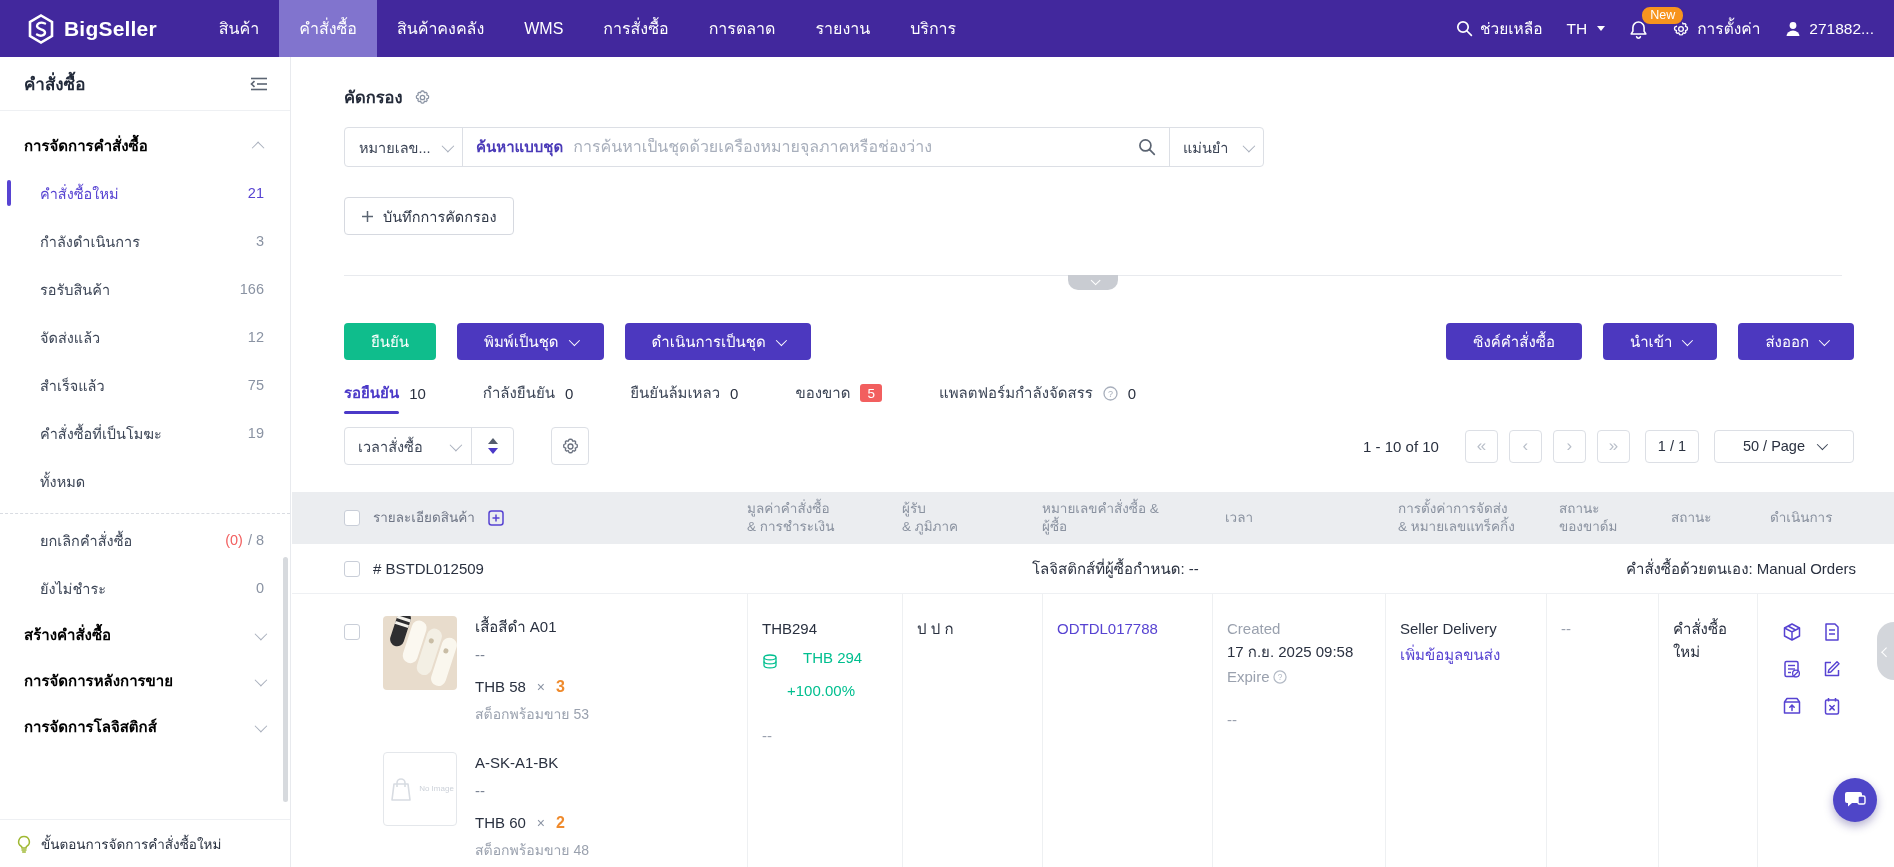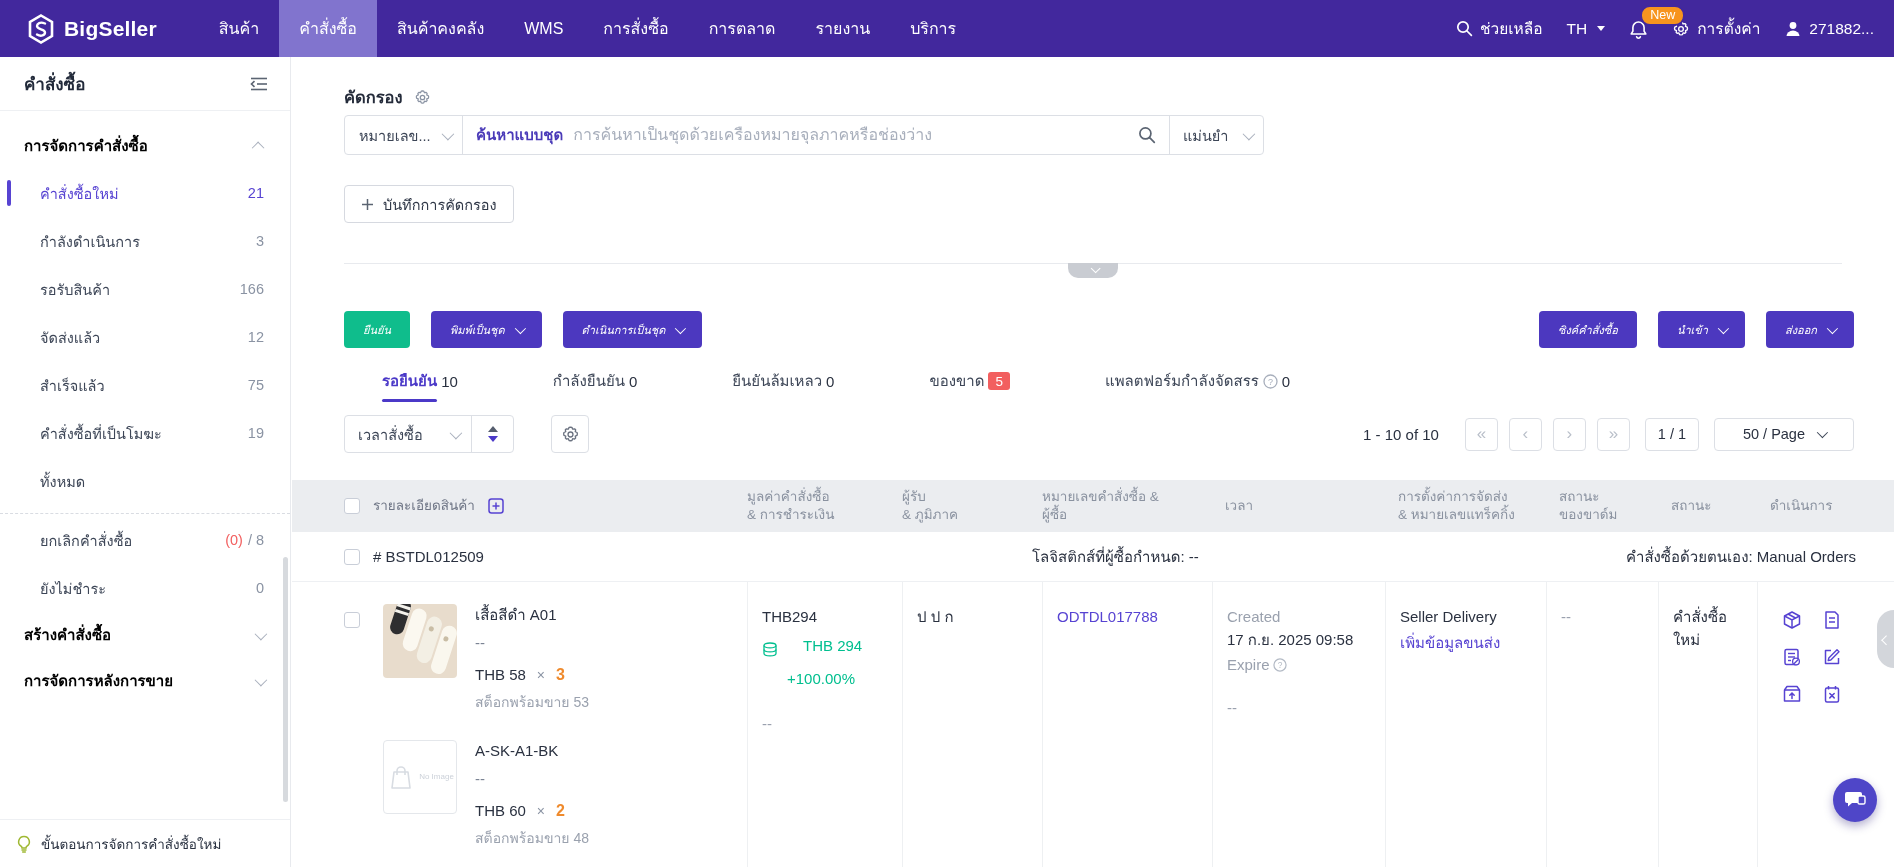--- a/index.html
+++ b/index.html
@@ -49,21 +49,21 @@
   .cnt-pair{ display:flex; gap:5px; font-size:14.5px;}
   .cnt-pair .tot{ color:var(--gray2);}
   .sb-footer{ position:absolute; bottom:0; left:0; right:0; height:48px; border-top:1px solid #eef0f3;
     display:flex; align-items:center; gap:9px; padding:0 16px; font-size:13.5px; color:#2b3342; background:#fff;}
   .sb-scrollbar{ position:absolute; right:2px; top:500px; width:5px; height:245px; background:#d7dade; border-radius:3px;}
 
   
   .main{ position:absolute; top:57px; left:292px; right:0; bottom:0; background:#fff; overflow:hidden;}
   .filter-sec{ padding:28px 52px 0;}
   .f-title{ display:flex; align-items:center; gap:11px; font-size:16.5px; font-weight:700; color:#242b3a; height:24px;}
-  .f-search{ margin-top:6px; width:920px; height:40px; display:flex; border:1px solid var(--border);
+  .f-search{ margin-top:18px; width:920px; height:40px; display:flex; border:1px solid var(--border);
     border-radius:4px; background:#fff;}
   .f-field{ width:118px; border-right:1px solid var(--border); display:flex; align-items:center;
     justify-content:space-between; padding:0 11px 0 14px; font-size:14.5px; color:#3c4556; cursor:pointer;}
   .f-inputwrap{ flex:1; display:flex; align-items:center; gap:10px; padding:0 13px;}
   .f-prefix{ color:#4a3ab8; font-size:15px; font-weight:700; white-space:nowrap;}
   .f-input{ flex:1; border:none; outline:none; font-size:16px; color:#be185d; font-family:inherit; background:transparent;}
   .f-input::placeholder{ color:#a8afbc;}
   .f-precision{ width:94px; border-left:1px solid var(--border); display:flex; align-items:center;
     justify-content:space-between; padding:0 11px 0 13px; font-size:14.5px; color:#3c4556; cursor:pointer;}
   .chev{ width:9px; height:9px; border-right:1.6px solid #a8afbc; border-bottom:1.6px solid #a8afbc;
@@ -72,30 +72,30 @@
   .save-btn{ display:inline-flex; align-items:center; gap:9px; height:38px; padding:0 16px;
     border:1px solid #d6d9e0; border-radius:4px; background:#fff; font-size:14.5px; color:#2f3747;
     font-family:inherit; cursor:pointer;}
   .f-foot{ margin-top:40px; border-bottom:1px solid var(--line); position:relative;}
   .collapse-tab{ position:absolute; left:50%; transform:translateX(-50%); top:0; width:50px; height:15px;
     background:#c9ccd2; border-radius:0 0 10px 10px; display:flex; align-items:center; justify-content:center; cursor:pointer;}
   .collapse-tab .chev{ border-color:#fff; width:7px; height:7px; transform:rotate(45deg) translateY(-3px);}
 
   .toolbar{ margin-top:47px; padding:0 40px 0 52px; display:flex; align-items:center;}
   .btn{ height:37px; border:none; border-radius:4px; display:inline-flex; align-items:center; gap:10px;
-    padding:0 19px; color:#fff; font-size:11px; font-family:inherit; cursor:pointer;font-style:italic;}
+    padding:0 27px; color:#fff; font-size:15px; font-family:inherit; cursor:pointer;}
   .btn-green{ background:var(--green);}
   .btn-purple{ background:var(--purple);}
   .btn + .btn{ margin-left:21px;}
   .tb-spacer{ flex:1;}
   .wchev{ width:8px; height:8px; border-right:1.8px solid #fff; border-bottom:1.8px solid #fff;
     transform:rotate(45deg) translateY(-2px);}
 
   .tabs{ margin-top:21px; padding:0 52px; display:flex; gap:57px; align-items:flex-start; font-size:15px; color:var(--ink2);}
-  .tab{ display:flex; align-items:center; gap:4px; cursor:pointer; padding-bottom:9px;margin-left:38px;}
+  .tab{ display:flex; align-items:center; gap:10px; cursor:pointer; padding-bottom:9px;}
   .tab-label{ position:relative;}
   .tab.active .tab-label{ color:#4b39c8; font-weight:700;}
   .tab.active .tab-label::after{ content:""; position:absolute; left:0; right:0; bottom:-9px; height:3px;
     background:#4b39c8; border-radius:2px;}
   .tab .cnt{ color:var(--ink);}
   .badge-red{ background:var(--red); color:#fff; font-size:13.5px; border-radius:3px; padding:1.5px 7px;}
 
   .listbar{ margin-top:13px; padding:0 40px 0 52px; display:flex; align-items:center;}
   .sort-group{ display:flex; height:38px; border:1px solid var(--border); border-radius:4px; background:#fff;}
   .sort-select{ width:126px; display:flex; align-items:center; justify-content:space-between;
@@ -290,20 +290,24 @@
         <span class="cnt">0</span>
     </div>
     <div class="sb-section">
       <span>สร้างคำสั่งซื้อ</span>
       <span class="chev"></span>
     </div>
     <div class="sb-section">
       <span>การจัดการหลังการขาย</span>
       <span class="chev"></span>
     </div>
+    <div class="sb-section">
+      <span>การจัดการโลจิสติกส์</span>
+      <span class="chev"></span>
+    </div>
   </div>
   <div class="sb-scrollbar"></div>
   <div class="sb-footer">
     <span>
       <svg width="16" height="18" viewBox="0 0 16 18">
           <path d="M8 1.5 a5.3 5.3 0 0 1 3 9.7 c-.6 .5 -1 1 -1 1.8 H6 c0 -.8 -.4 -1.3 -1 -1.8 A5.3 5.3 0 0 1 8 1.5 Z" fill="none" stroke="#9fb832" stroke-width="1.5"></path>
           <line x1="6" y1="15" x2="10" y2="15" stroke="#9fb832" stroke-width="1.5" stroke-linecap="round"></line>
           <line x1="6.7" y1="17" x2="9.3" y2="17" stroke="#9fb832" stroke-width="1.5" stroke-linecap="round"></line>
         </svg>
     </span>

